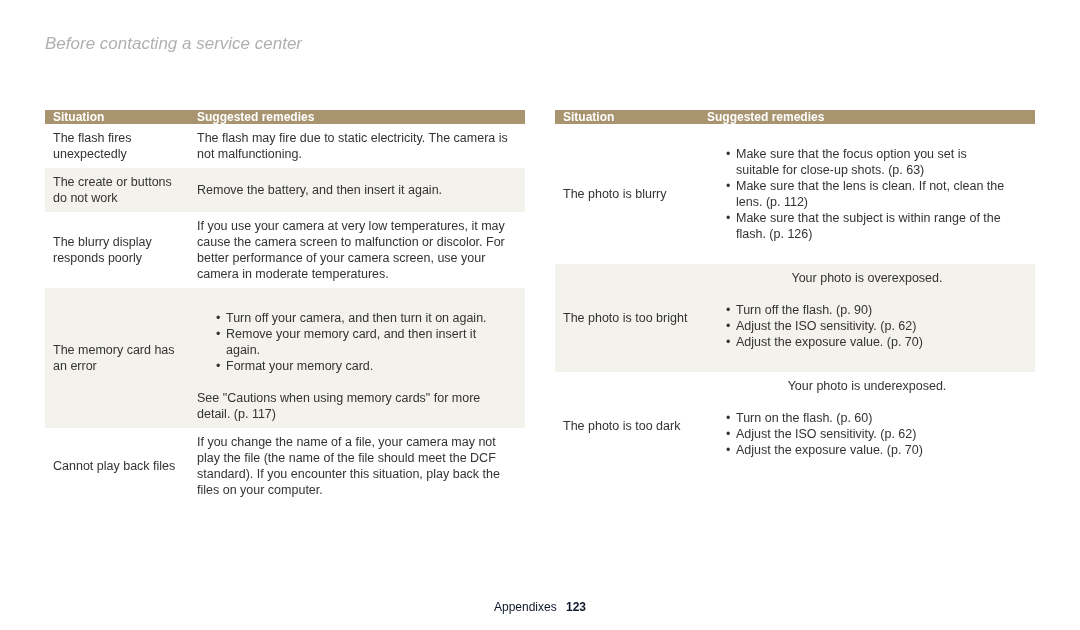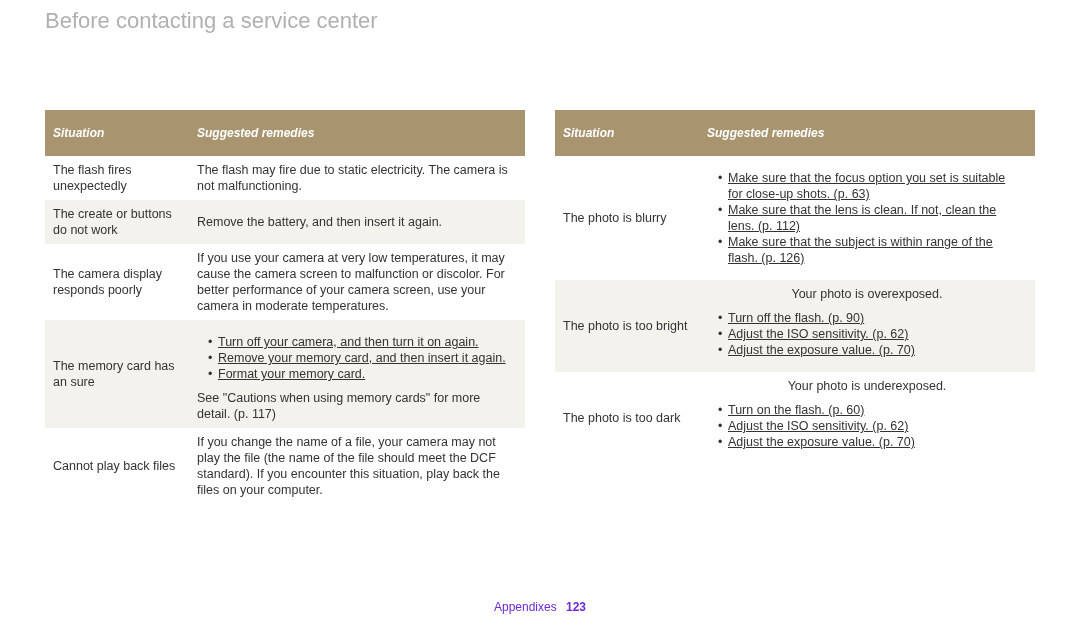--- a/index.html
+++ b/index.html
@@ -6,23 +6,24 @@
     body {
       width: 1080px;
       height: 630px;
       background: #ffffff;
       font-family: -apple-system, "Segoe UI", Arial, sans-serif;
       position: relative;
       color: #333;
     }
     .page-title {
       position: absolute;
-      top: 8px;
+      top: 34px;
       left: 45px;
-      font-size: 22px;
+      font-size: 17px;
+      font-style: italic;
       color: #b0b0b0;
       font-weight: 300;
     }
     .page-body {
       position: absolute;
       top: 110px;
       left: 45px;
       right: 45px;
       display: flex;
       gap: 30px;
@@ -35,22 +36,21 @@
       width: 100%;
       border-collapse: collapse;
       table-layout: fixed;
     }
     thead th {
       background: #a8946f;
       color: #fff;
       font-weight: 600;
       font-size: 12px;
       text-align: left;
-      padding: 16px 8px;
-      font-style: italic;
+      padding: 0 8px;
     }
     thead th:first-child { width: 30%; }
     thead th:last-child { width: 70%; }
     tbody tr:nth-child(even) td {
       background: #f4f2ec;
     }
     tbody tr:nth-child(odd) td {
       background: #ffffff;
     }
     td {
@@ -59,43 +59,42 @@
       vertical-align: middle;
       padding: 6px 8px;
       color: #333;
     }
     td.situation {
       font-weight: 400;
     }
     ul.remedy-list {
       list-style: none;
       padding: 0;
-      margin: 8px;
-      text-decoration: underline;
+      margin: 16px;
     }
     ul.remedy-list li {
       padding-left: 13px;
       position: relative;
     }
     ul.remedy-list li::before {
       content: "•";
       position: absolute;
       left: 3px;
       top: 0;
     }
     .remedy-lead { margin-bottom: 0; text-align: center; }
     .remedy-tail { margin-top: 0; }
     .footer {
       position: absolute;
       bottom: 16px;
       left: 0;
       right: 0;
       text-align: center;
       font-size: 12px;
-      color: #6d28d9;
+      color: #0f172a;
     }
     .footer .num { font-weight: 700; margin-left: 6px; }
   </style>
 </head>
 <body>
 
 <div class="page-title">Before contacting a service center</div>
 
 <div class="page-body">
   <div class="column">
@@ -113,27 +112,27 @@
               <div>The flash may fire due to static electricity. The camera is not malfunctioning.</div>
             </td>
           </tr>
           <tr>
             <td class="situation">The create or buttons do not work</td>
             <td>
               <div>Remove the battery, and then insert it again.</div>
             </td>
           </tr>
           <tr>
-            <td class="situation">The camera display responds poorly</td>
+            <td class="situation">The blurry display responds poorly</td>
             <td>
               <div>If you use your camera at very low temperatures, it may cause the camera screen to malfunction or discolor. For better performance of your camera screen, use your camera in moderate temperatures.</div>
             </td>
           </tr>
           <tr>
-            <td class="situation">The memory card has an sure</td>
+            <td class="situation">The memory card has an error</td>
             <td>
               <ul class="remedy-list">
                 <li>Turn off your camera, and then turn it on again.</li>
                 <li>Remove your memory card, and then insert it again.</li>
                 <li>Format your memory card.</li>
               </ul>
               <div class="remedy-tail">See "Cautions when using memory cards" for more detail. (p. 117)</div>
             </td>
           </tr>
           <tr>

